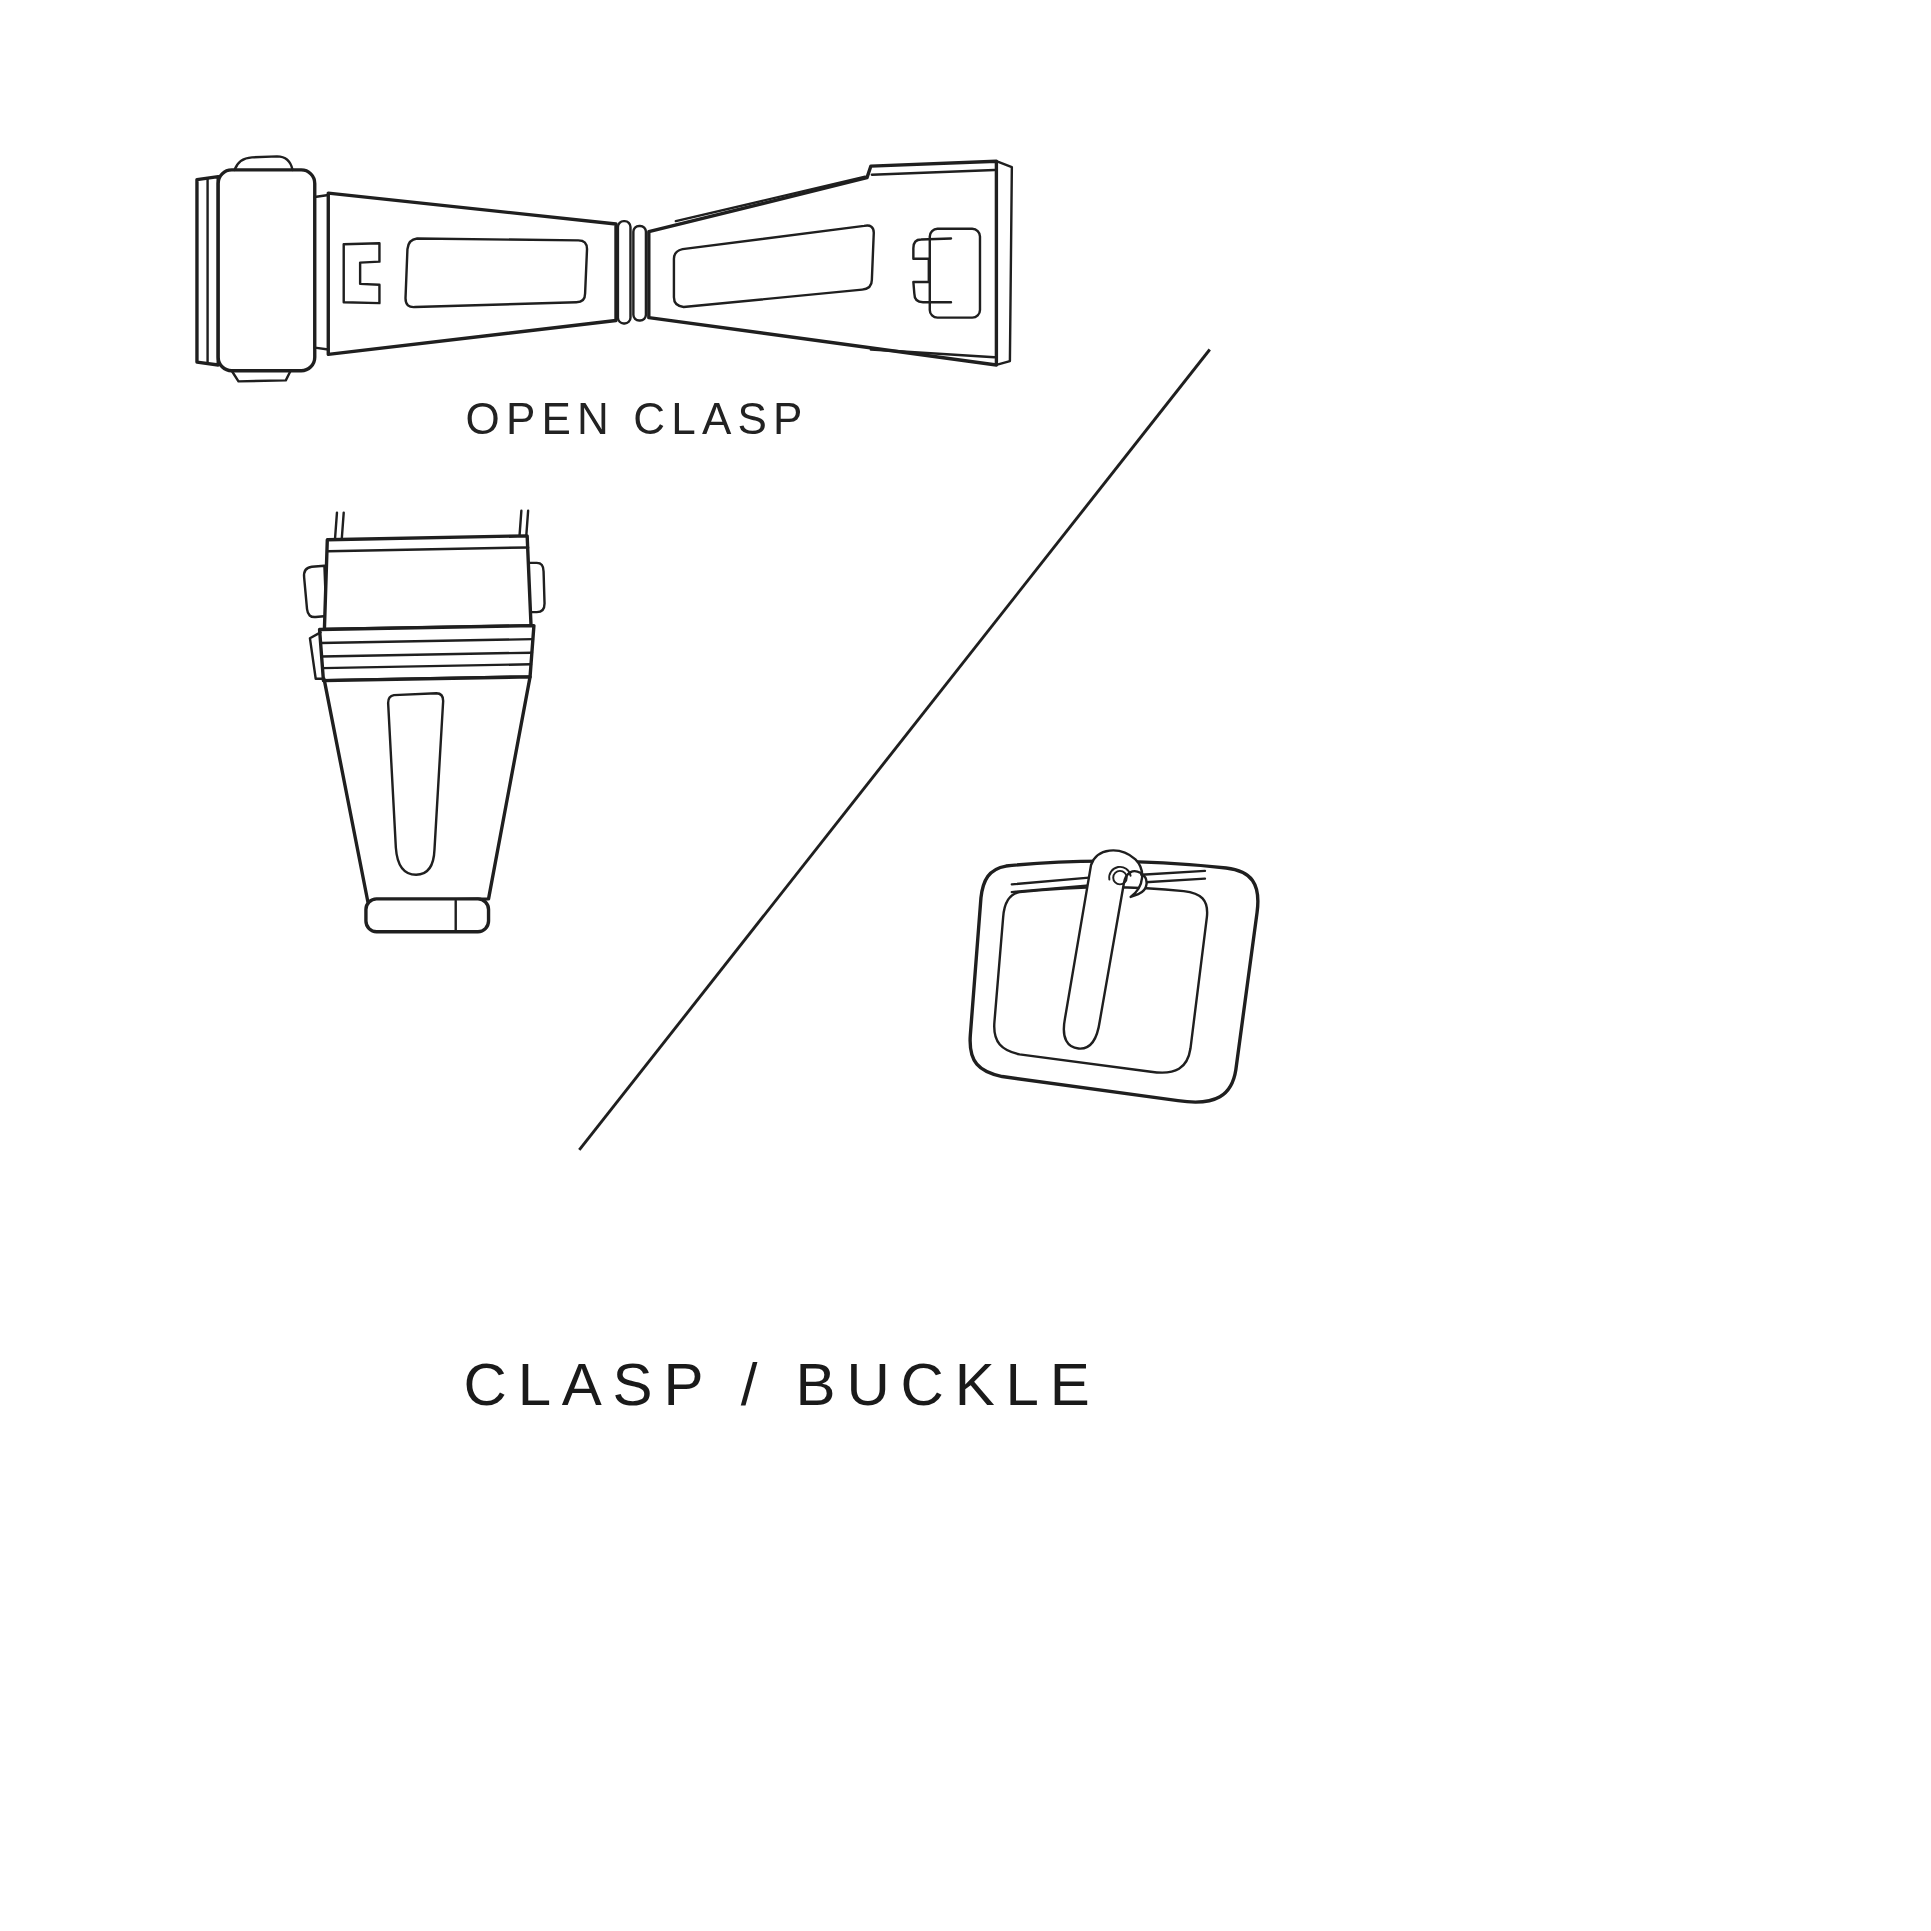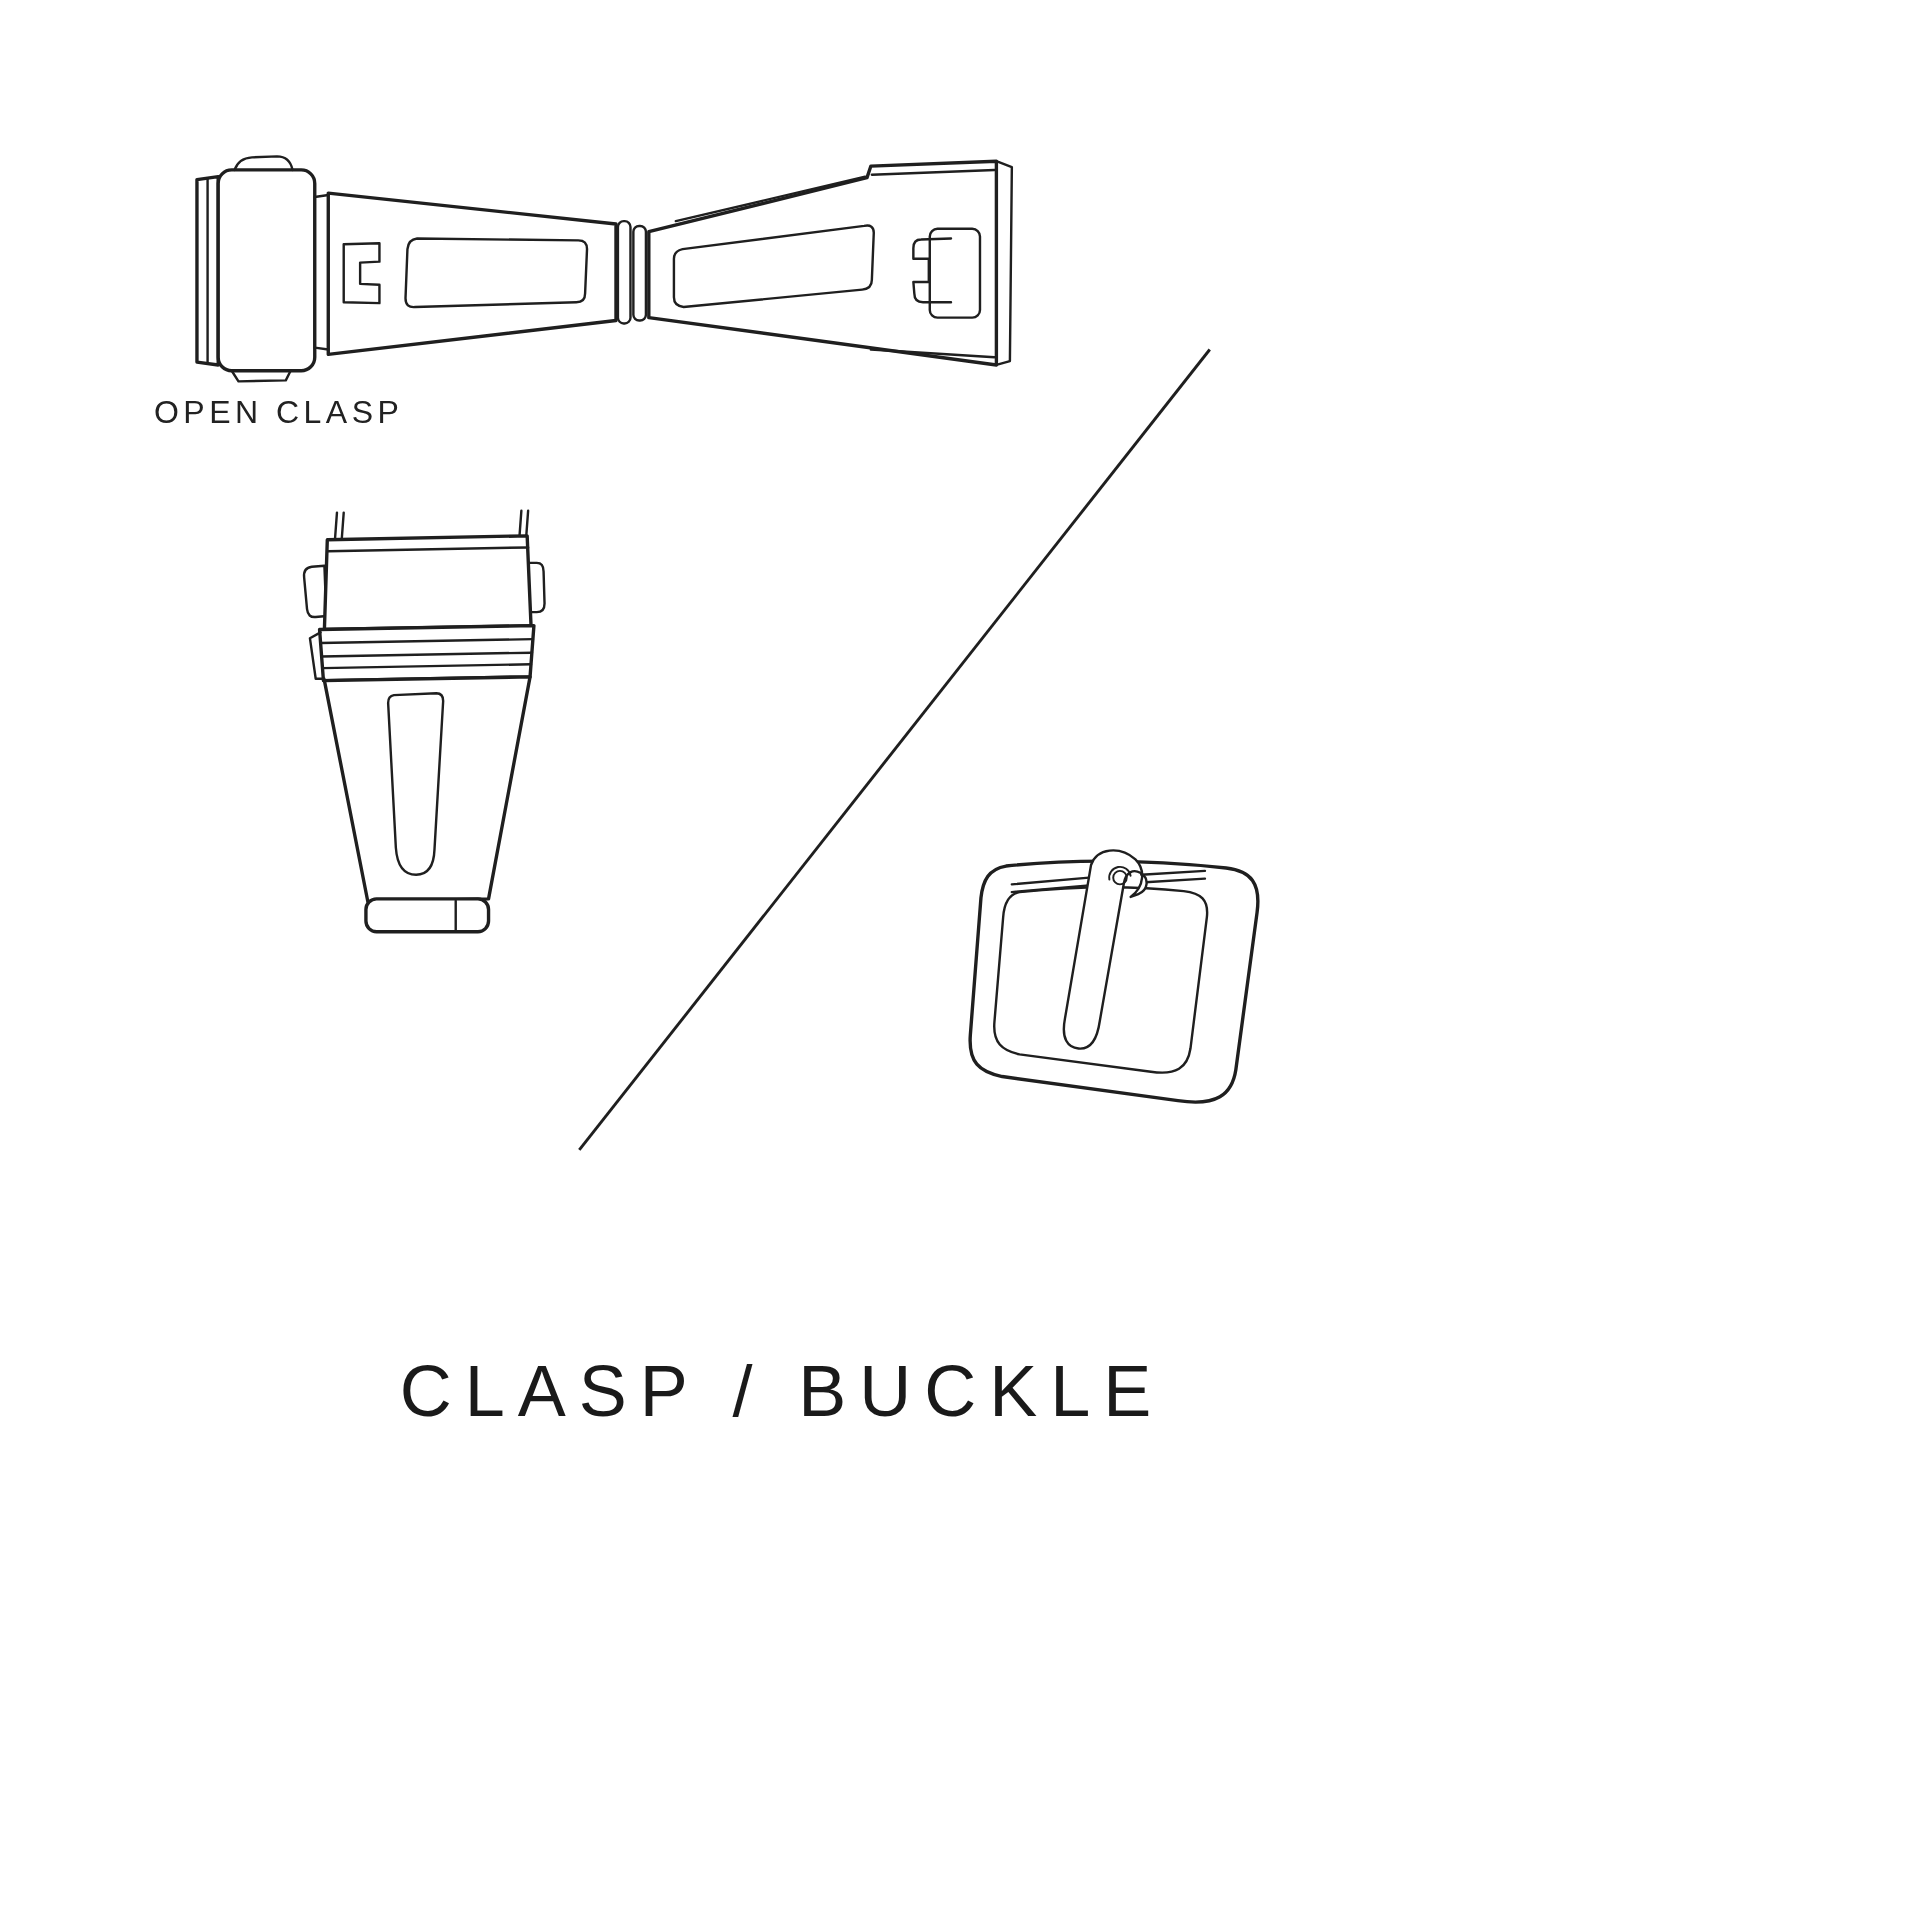--- a/index.html
+++ b/index.html
@@ -15,43 +15,43 @@
     overflow: hidden;
     font-family: "Liberation Sans", sans-serif;
   }
   .art {
     position: absolute;
     left: 0;
     top: 0;
   }
   .label {
     position: absolute;
-    text-align: left;
-    font-size: 32px;
+    text-align: center;
+    font-size: 44px;
     letter-spacing: 0.14em;
     color: #222222;
     font-weight: 400;
   }
   .label-open-clasp {
     left: 154px;
     top: 394px;
     width: 966px;
   }
   .label-closed {
     left: 128px;
     top: 961px;
     width: 579px;
   }
   .page-title {
     position: absolute;
     left: 0;
     top: 1350px;
     width: 1564px;
     text-align: center;
-    font-size: 72px;
+    font-size: 60px;
     letter-spacing: 0.18em;
     color: #1a1a1a;
     font-weight: 400;
   }
   svg .outline {
     fill: #ffffff;
     stroke: #1f1f1f;
     stroke-width: 3.5;
     stroke-linejoin: round;
     stroke-linecap: round;

